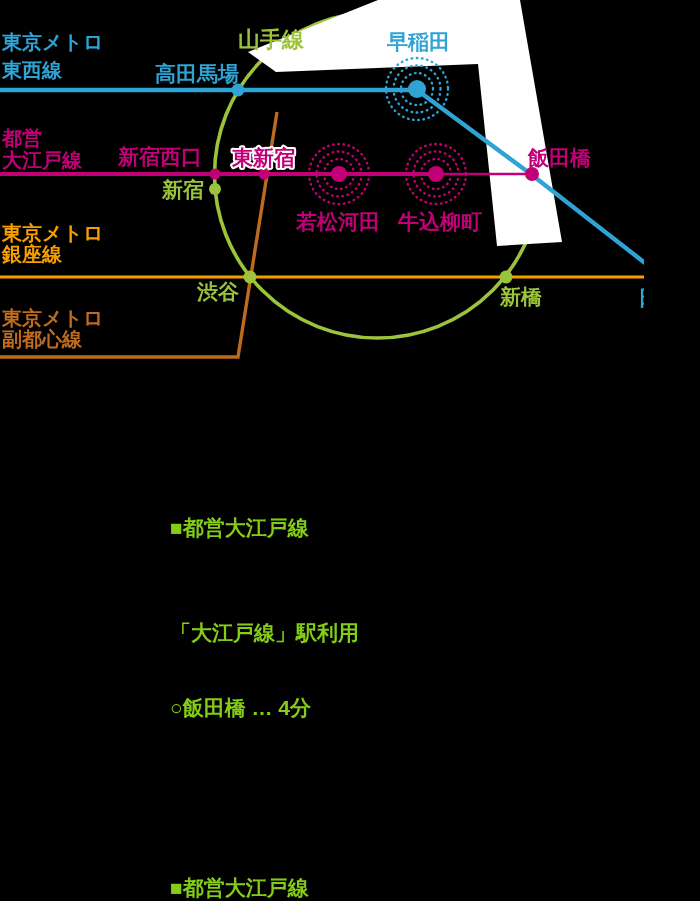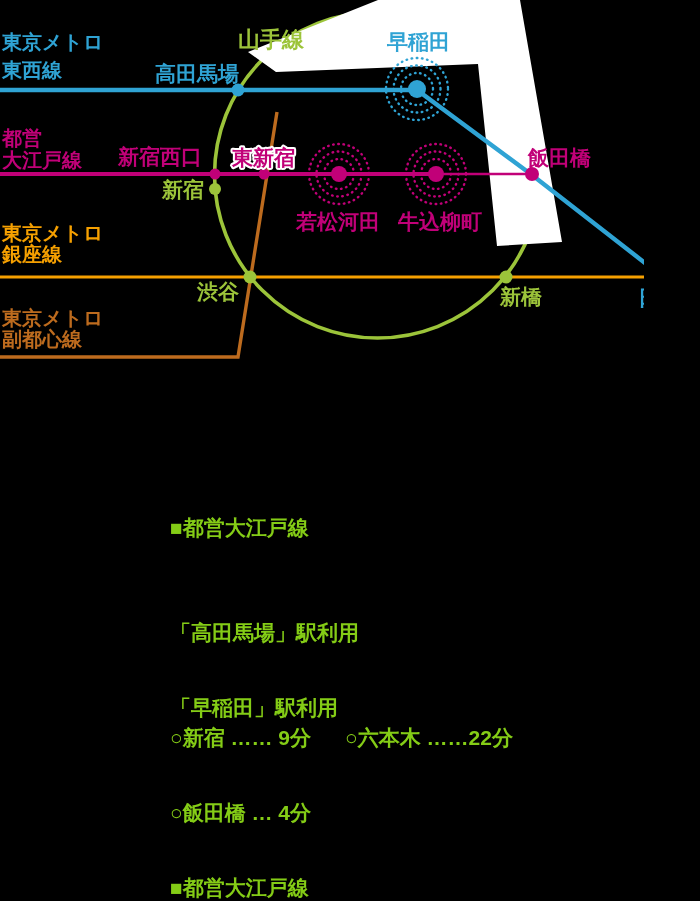--- a/index.html
+++ b/index.html
@@ -79,26 +79,24 @@
   <text x="296" y="229" font-size="21" fill="#C10078">若松河田</text>
   <text x="398" y="229" font-size="21" fill="#C10078">牛込柳町</text>
   <text x="528" y="165" font-size="21" fill="#C10078">飯田橋</text>
   <text x="197" y="299" font-size="21" fill="#9CC43A">渋谷</text>
   <text x="500" y="304" font-size="21" fill="#9CC43A">新橋</text>
   <text x="638" y="305" font-size="21" fill="#2FA3D4">日本橋</text>
 </svg>
 
 <div class="access" style="top:440px">
   <div>■都営大江戸線</div>
-  <div>「高田馬場」駅利用</div>
-  <div><span class="c1">○新宿 …… 9分</span><span>○六本木 ……22分</span></div>
+  <div>「大江戸線」駅利用</div>
 </div>
 
 <div class="access" style="top:620px">
-  <div>「早稲田」駅利用</div>
   <div><span class="c1">○飯田橋 … 4分</span></div>
   
 </div>
 
 <div class="access" style="top:800px">
   <div>■都営大江戸線</div>
   
   
 </div>
 

